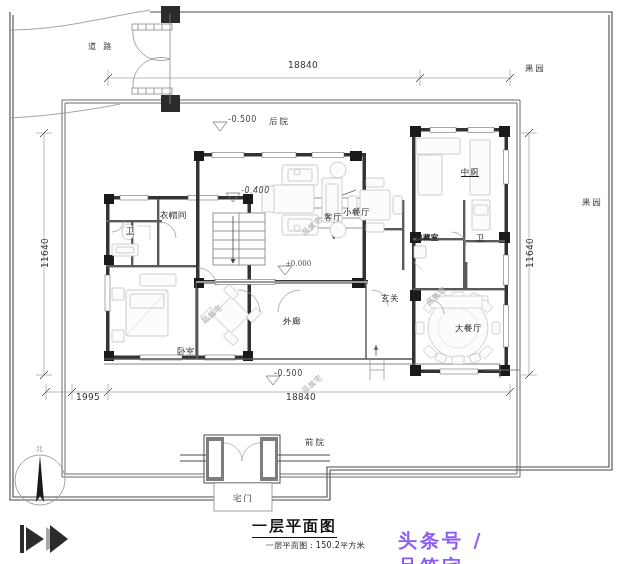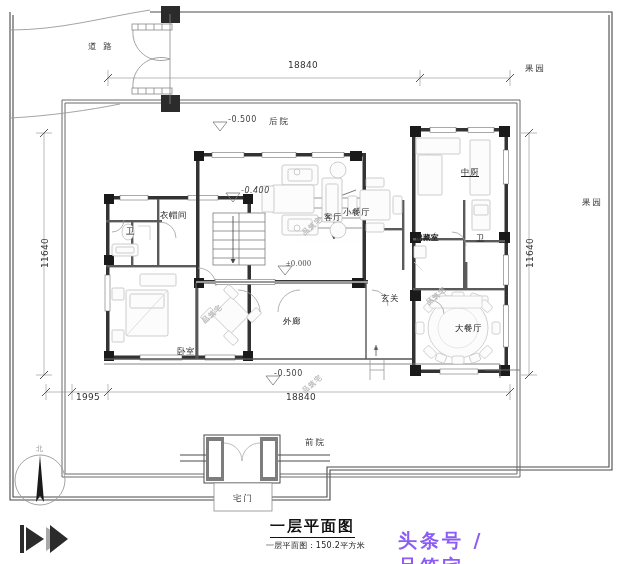--- a/index.html
+++ b/index.html
@@ -10,21 +10,21 @@
   }
   #stage{position:absolute;left:0;top:0;width:508px;height:564px;}
   svg{position:absolute;left:0;top:0;}
   .lbl{position:absolute;font-size:8.5px;letter-spacing:0.5px;color:#222;white-space:nowrap;}
   .lbl.small{font-size:7.5px;font-weight:bold;}
   .lbl.dim{font-family:"DejaVu Sans","Liberation Sans",sans-serif;font-size:9px;color:#333;letter-spacing:0.3px;}
   .lbl.vert{transform:rotate(-90deg);transform-origin:left top;}
   .lbl.elev{font-size:8px;color:#444;text-align:right;}
   .lbl.site{font-size:8.5px;color:#333;letter-spacing:2px;}
   #plan-title{
-    position:absolute;left:270px;top:517px;font-size:15px;font-weight:bold;
+    position:absolute;left:252px;top:517px;font-size:15px;font-weight:bold;
     letter-spacing:2px;color:#111;border-bottom:1.6px solid #111;padding-bottom:1px;
   }
   #plan-subtitle{position:absolute;left:266px;top:540px;font-size:8px;color:#222;letter-spacing:0.3px;}
   #watermark{
     position:absolute;left:398px;top:528px;font-size:19px;color:#8b5cf6;
     letter-spacing:3px;font-weight:bold;
   }
   .wm-room{position:absolute;font-size:7px;color:#b9b9b9;font-weight:bold;letter-spacing:1px;
      transform:rotate(-40deg);transform-origin:left top;white-space:nowrap;}
   .compass-n{position:absolute;left:36px;top:444px;font-size:7px;color:#999;}

